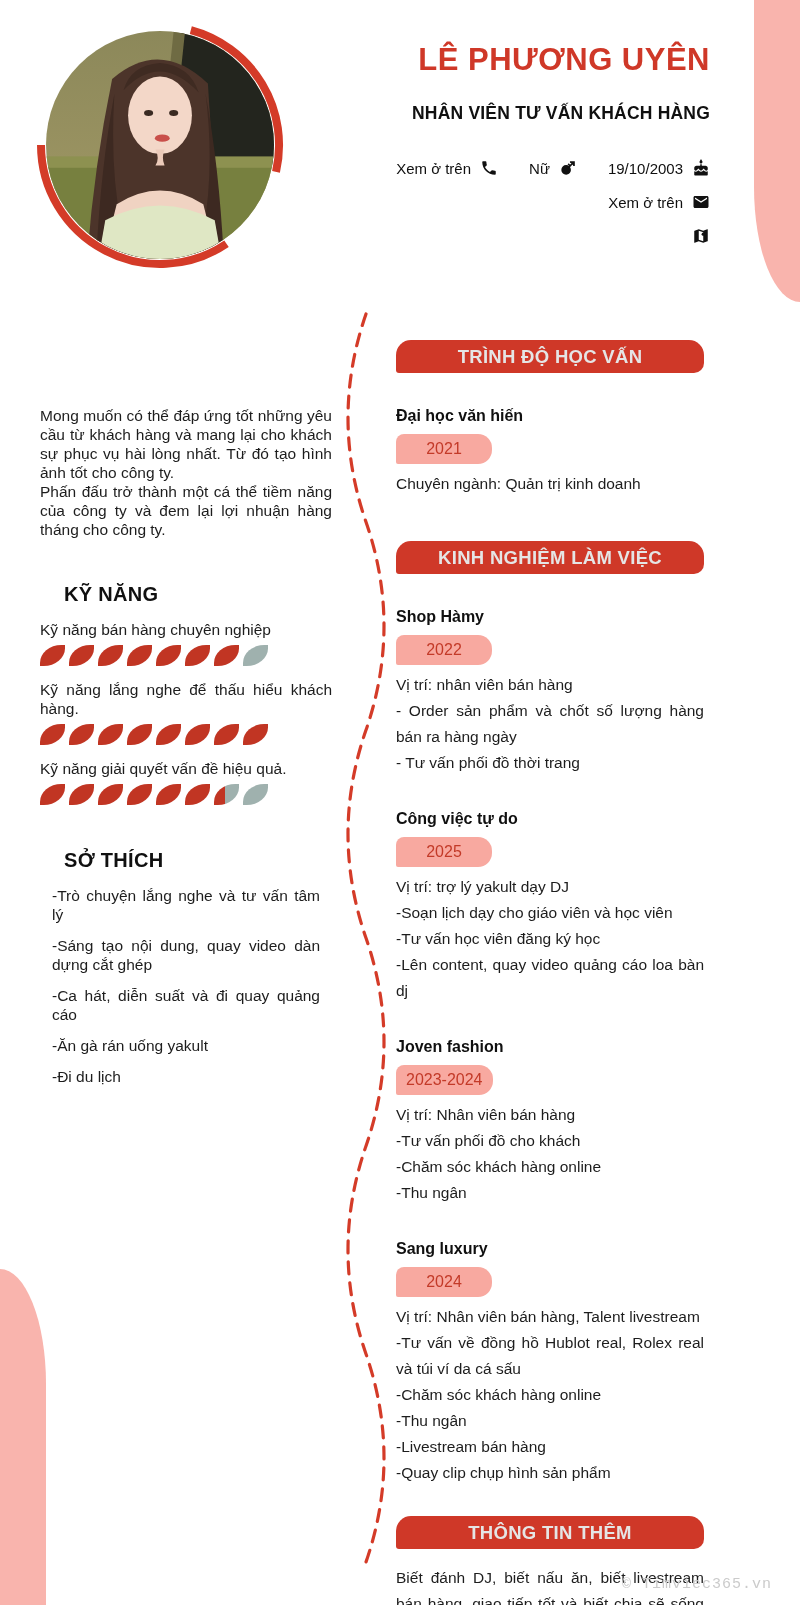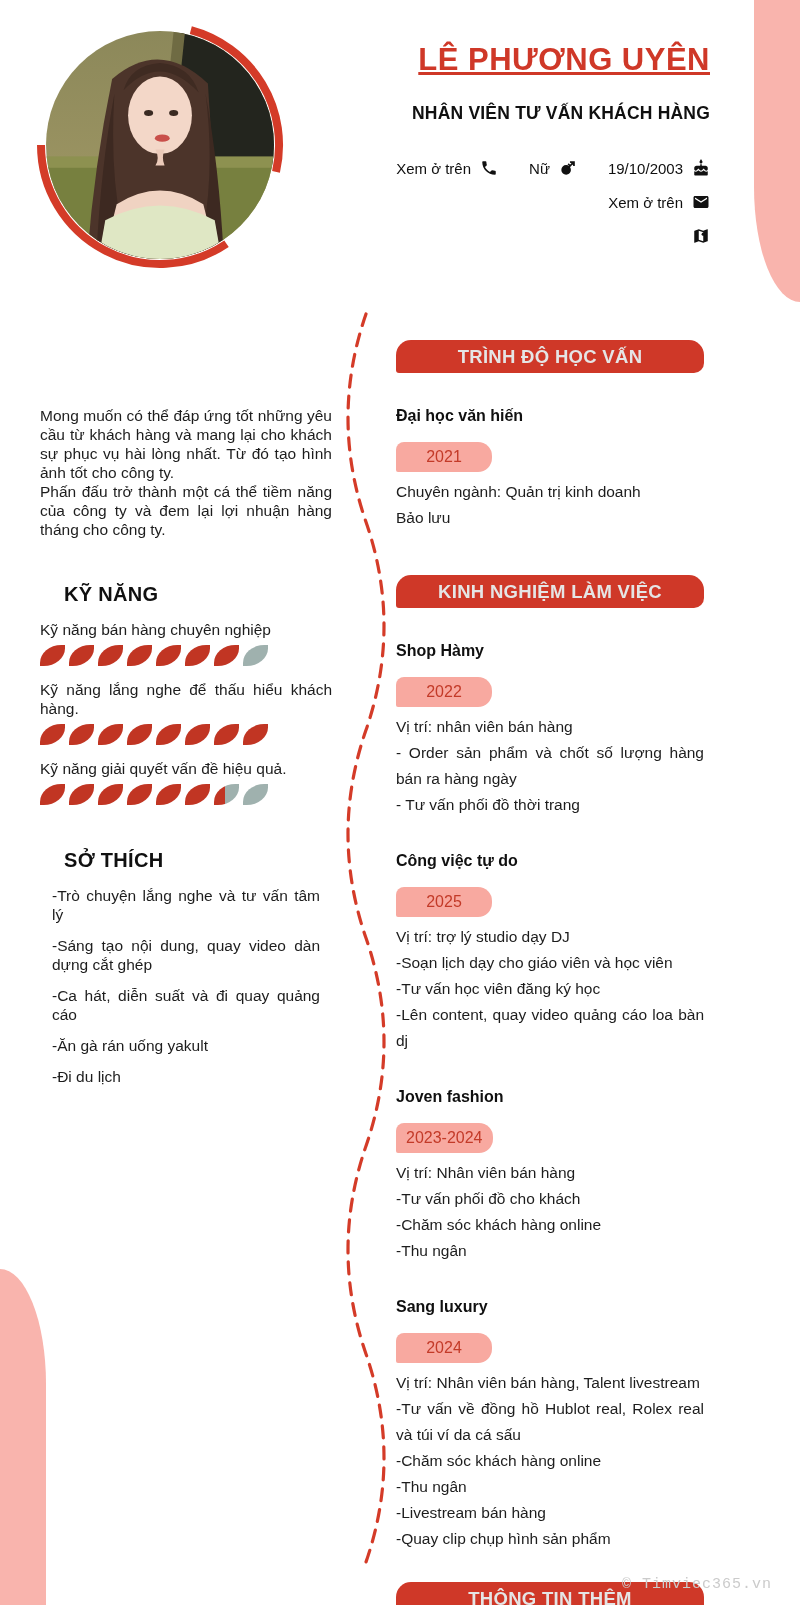--- a/index.html
+++ b/index.html
@@ -24,21 +24,21 @@
            border-bottom-left-radius:46px 115px;}
   .pink-bl{position:absolute;bottom:0;left:0;width:46px;height:336px;background:var(--pink-corner);
            border-top-right-radius:46px 115px;}
   
   .decor-layer{position:absolute;left:0;top:0;width:800px;height:1605px;pointer-events:none;}
   
   .photo{position:absolute;left:46px;top:31px;width:228px;height:228px;border-radius:50%;overflow:hidden;}
   .photo svg{display:block;width:100%;height:100%;}
   
   .header-block{position:absolute;left:290px;top:42px;width:420px;text-align:right;}
-  .name{margin:0;font-size:31px;font-weight:700;letter-spacing:.5px;color:var(--accent-red);text-decoration:underline;}
+  .name{margin:0;font-size:31px;font-weight:700;letter-spacing:.5px;color:var(--accent-red);}
   .job-title{margin:25px 0 0;font-size:17.5px;font-weight:700;color:#101010;letter-spacing:.2px;}
   .contact{margin-top:27px;font-size:15px;color:#101010;}
   .crow{display:flex;justify-content:flex-end;align-items:center;gap:31px;height:34px;}
   .cgroup{display:inline-flex;align-items:center;gap:9px;}
   .cicon{display:inline-flex;width:18px;height:18px;}
   .cicon svg{width:18px;height:18px;fill:#111;}
   
   .left-col{position:absolute;left:40px;top:406px;width:292px;font-size:15.5px;line-height:19px;}
   .para{margin:0;text-align:justify;}
   .side-heading{margin:46px 0 16px;padding-left:24px;font-size:20px;font-weight:700;color:#101010;letter-spacing:.3px;}
@@ -48,21 +48,21 @@
   .leaf{width:25px;height:21px;border-radius:85% 0 85% 0;background:var(--leaf-red);}
   .leaf.gray{background:var(--leaf-gray);}
   .leaf.half{background:linear-gradient(90deg,var(--leaf-red) 0 45%,var(--leaf-gray) 45% 100%);}
   .hobby-line{margin:12px;text-align:justify;}
   
   .right-col{position:absolute;left:396px;top:340px;width:308px;font-size:15.5px;line-height:26px;}
   .bar{height:33px;line-height:33px;background:var(--accent-red);color:#e5e5e5;text-align:center;
        font-size:18.5px;font-weight:700;letter-spacing:.3px;border-radius:15px 15px 10px 3px;}
   .entry{margin-top:30px;}
   .entry-title{margin:0 0 5px;font-size:16px;font-weight:700;color:#101010;}
-  .badge{display:inline-block;min-width:96px;box-sizing:border-box;padding:2px 10px;margin:8px 0 7px;
+  .badge{display:inline-block;min-width:96px;box-sizing:border-box;padding:2px 10px;margin:0 0 7px;
          background:var(--badge-bg);color:var(--badge-text);text-align:center;font-size:16px;
          border-radius:8px 14px 14px 2px;}
   .entry-line{margin:0;text-align:justify;}
   .section-gap{margin-top:44px;}
   .info-para{margin:16px 0 0;text-align:justify;}
   
   .watermark{position:absolute;right:28px;bottom:12px;font-family:Liberation Mono, monospace;
              font-size:15px;letter-spacing:1px;color:var(--watermark-gray);}
 </style>
 </head>
@@ -215,26 +215,26 @@
         <p class="hobby-line">-Sáng tạo nội dung, quay video dàn dựng cắt ghép</p>
         <p class="hobby-line">-Ca hát, diễn suất và đi quay quảng cáo</p>
         <p class="hobby-line">-Ăn gà rán uống yakult</p>
         <p class="hobby-line">-Đi du lịch</p>
       </div>
   </aside>
 
   <section class="right-col">
     <div class="bar">TRÌNH ĐỘ HỌC VẤN</div>
     <div id="education-entries">
-        <div class="entry"><h4 class="entry-title">Đại học văn hiến</h4><span class="badge">2021</span><p class="entry-line">Chuyên ngành: Quản trị kinh doanh</p><p class="entry-line">Bảo lưu</p></div>
+        <div class="entry"><h4 class="entry-title">Đại học văn hiến</h4><span class="badge">2021</span><p class="entry-line">Chuyên ngành: Quản trị kinh doanh</p></div>
       </div>
     <div class="bar section-gap">KINH NGHIỆM LÀM VIỆC</div>
     <div id="experience-entries">
         <div class="entry"><h4 class="entry-title">Shop Hàmy</h4><span class="badge">2022</span><p class="entry-line">Vị trí: nhân viên bán hàng</p><p class="entry-line">- Order sản phẩm và chốt số lượng hàng bán ra hàng ngày</p><p class="entry-line">- Tư vấn phối đồ thời trang</p></div>
-        <div class="entry"><h4 class="entry-title">Công việc tự do</h4><span class="badge">2025</span><p class="entry-line">Vị trí: trợ lý studio dạy DJ</p><p class="entry-line">-Soạn lịch dạy cho giáo viên và học viên</p><p class="entry-line">-Tư vấn học viên đăng ký học</p><p class="entry-line">-Lên content, quay video quảng cáo loa bàn dj</p></div>
+        <div class="entry"><h4 class="entry-title">Công việc tự do</h4><span class="badge">2025</span><p class="entry-line">Vị trí: trợ lý yakult dạy DJ</p><p class="entry-line">-Soạn lịch dạy cho giáo viên và học viên</p><p class="entry-line">-Tư vấn học viên đăng ký học</p><p class="entry-line">-Lên content, quay video quảng cáo loa bàn dj</p></div>
         <div class="entry"><h4 class="entry-title">Joven fashion</h4><span class="badge">2023-2024</span><p class="entry-line">Vị trí: Nhân viên bán hàng</p><p class="entry-line">-Tư vấn phối đồ cho khách</p><p class="entry-line">-Chăm sóc khách hàng online</p><p class="entry-line">-Thu ngân</p></div>
         <div class="entry"><h4 class="entry-title">Sang luxury</h4><span class="badge">2024</span><p class="entry-line">Vị trí: Nhân viên bán hàng, Talent livestream</p><p class="entry-line">-Tư vấn về đồng hồ Hublot real, Rolex real và túi ví da cá sấu</p><p class="entry-line">-Chăm sóc khách hàng online</p><p class="entry-line">-Thu ngân</p><p class="entry-line">-Livestream bán hàng</p><p class="entry-line">-Quay clip chụp hình sản phẩm</p></div>
       </div>
     <div class="bar" style="margin-top:30px">THÔNG TIN THÊM</div>
     <p class="info-para">Biết đánh DJ, biết nấu ăn, biết livestream bán hàng, giao tiếp tốt và biết chia sẽ sống yêu thương chan hoà.</p>
   </section>
 
   <div class="watermark">© Timviec365.vn</div>
 </div>
 

